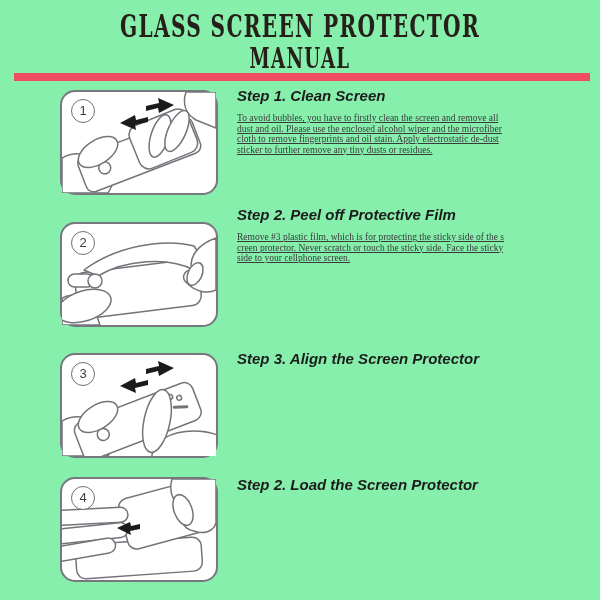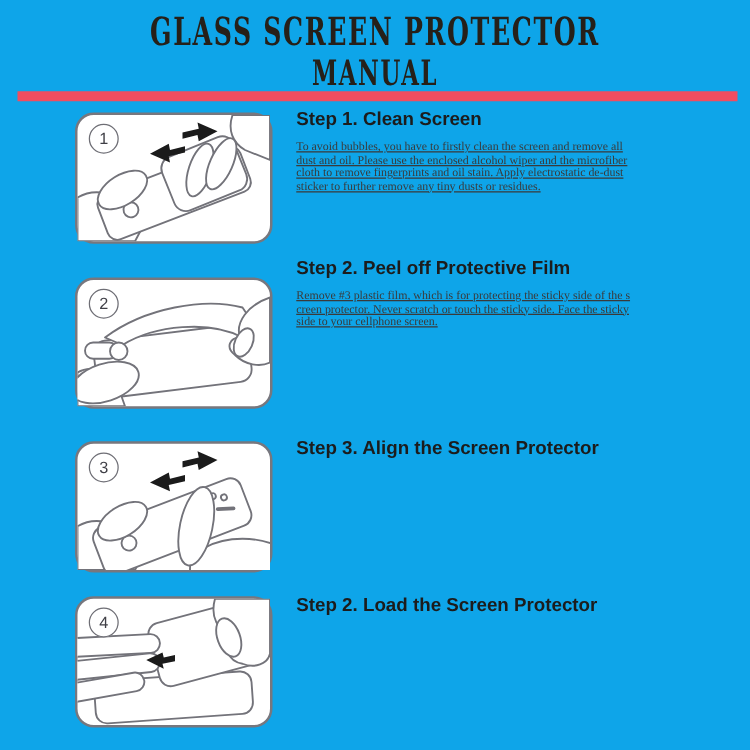--- a/index.html
+++ b/index.html
@@ -1,37 +1,37 @@
 <!DOCTYPE html>
 <html><head>
 <meta charset="utf-8">
 <style>
   html,body{margin:0;padding:0;background:#ffffff;}
-  .page{position:relative;width:600px;height:600px;background:#0ea5e9;overflow:hidden;
+  .page{position:relative;width:600px;height:600px;background:#86efac;overflow:hidden;
         font-family:"Liberation Sans",sans-serif;}
 
   
   .title-line1{position:absolute;top:8px;left:0;width:600px;text-align:center;
         font-family:"DejaVu Serif",serif;font-weight:700;font-size:31px;letter-spacing:2px;
         color:#262019;transform:scaleX(.65);transform-origin:50% 50%;white-space:nowrap;}
   .title-line2{position:absolute;top:42px;left:0;width:600px;text-align:center;
         font-family:"DejaVu Serif",serif;font-weight:700;font-size:28px;letter-spacing:2px;
         color:#262019;transform:scaleX(.65);transform-origin:50% 50%;white-space:nowrap;}
   .accent-bar{position:absolute;left:14px;top:73px;width:576px;height:8px;background:#f14d60;}
 
   
   .illus{position:absolute;left:60px;width:158px;height:105px;border:2px solid #77777e;
         border-radius:15px;background:#fff;box-sizing:border-box;}
   .illus svg{position:absolute;left:0;top:0;}
   .num-badge{position:absolute;left:9px;top:7px;width:22px;height:22px;border:1.5px solid #6e6e75;
         border-radius:50%;background:#fff;color:#3f3f46;font-size:13px;line-height:22px;
         text-align:center;font-family:"Liberation Sans",sans-serif;z-index:2;}
   .step-text{position:absolute;left:237px;width:356px;}
   .step-heading{margin:0;font-size:15px;line-height:18px;font-weight:700;color:#1c1c1c;
-        font-family:"Liberation Sans",sans-serif;}
+        font-family:"Liberation Sans",sans-serif;font-style:italic;}
   .step-body{margin:8px 0 0 0;font-family:"Liberation Serif",serif;font-size:9.5px;
         line-height:10.5px;color:#3a3a3a;white-space:pre-line;text-decoration:underline;}
 
   .lineart{stroke:#73737a;stroke-width:1.5;fill:none;stroke-linecap:round;stroke-linejoin:round;}
   .fillwhite{fill:#ffffff;}
   .arrow{fill:#1b1b1b;stroke:none;}
 </style>
 </head>
 <body>
 

